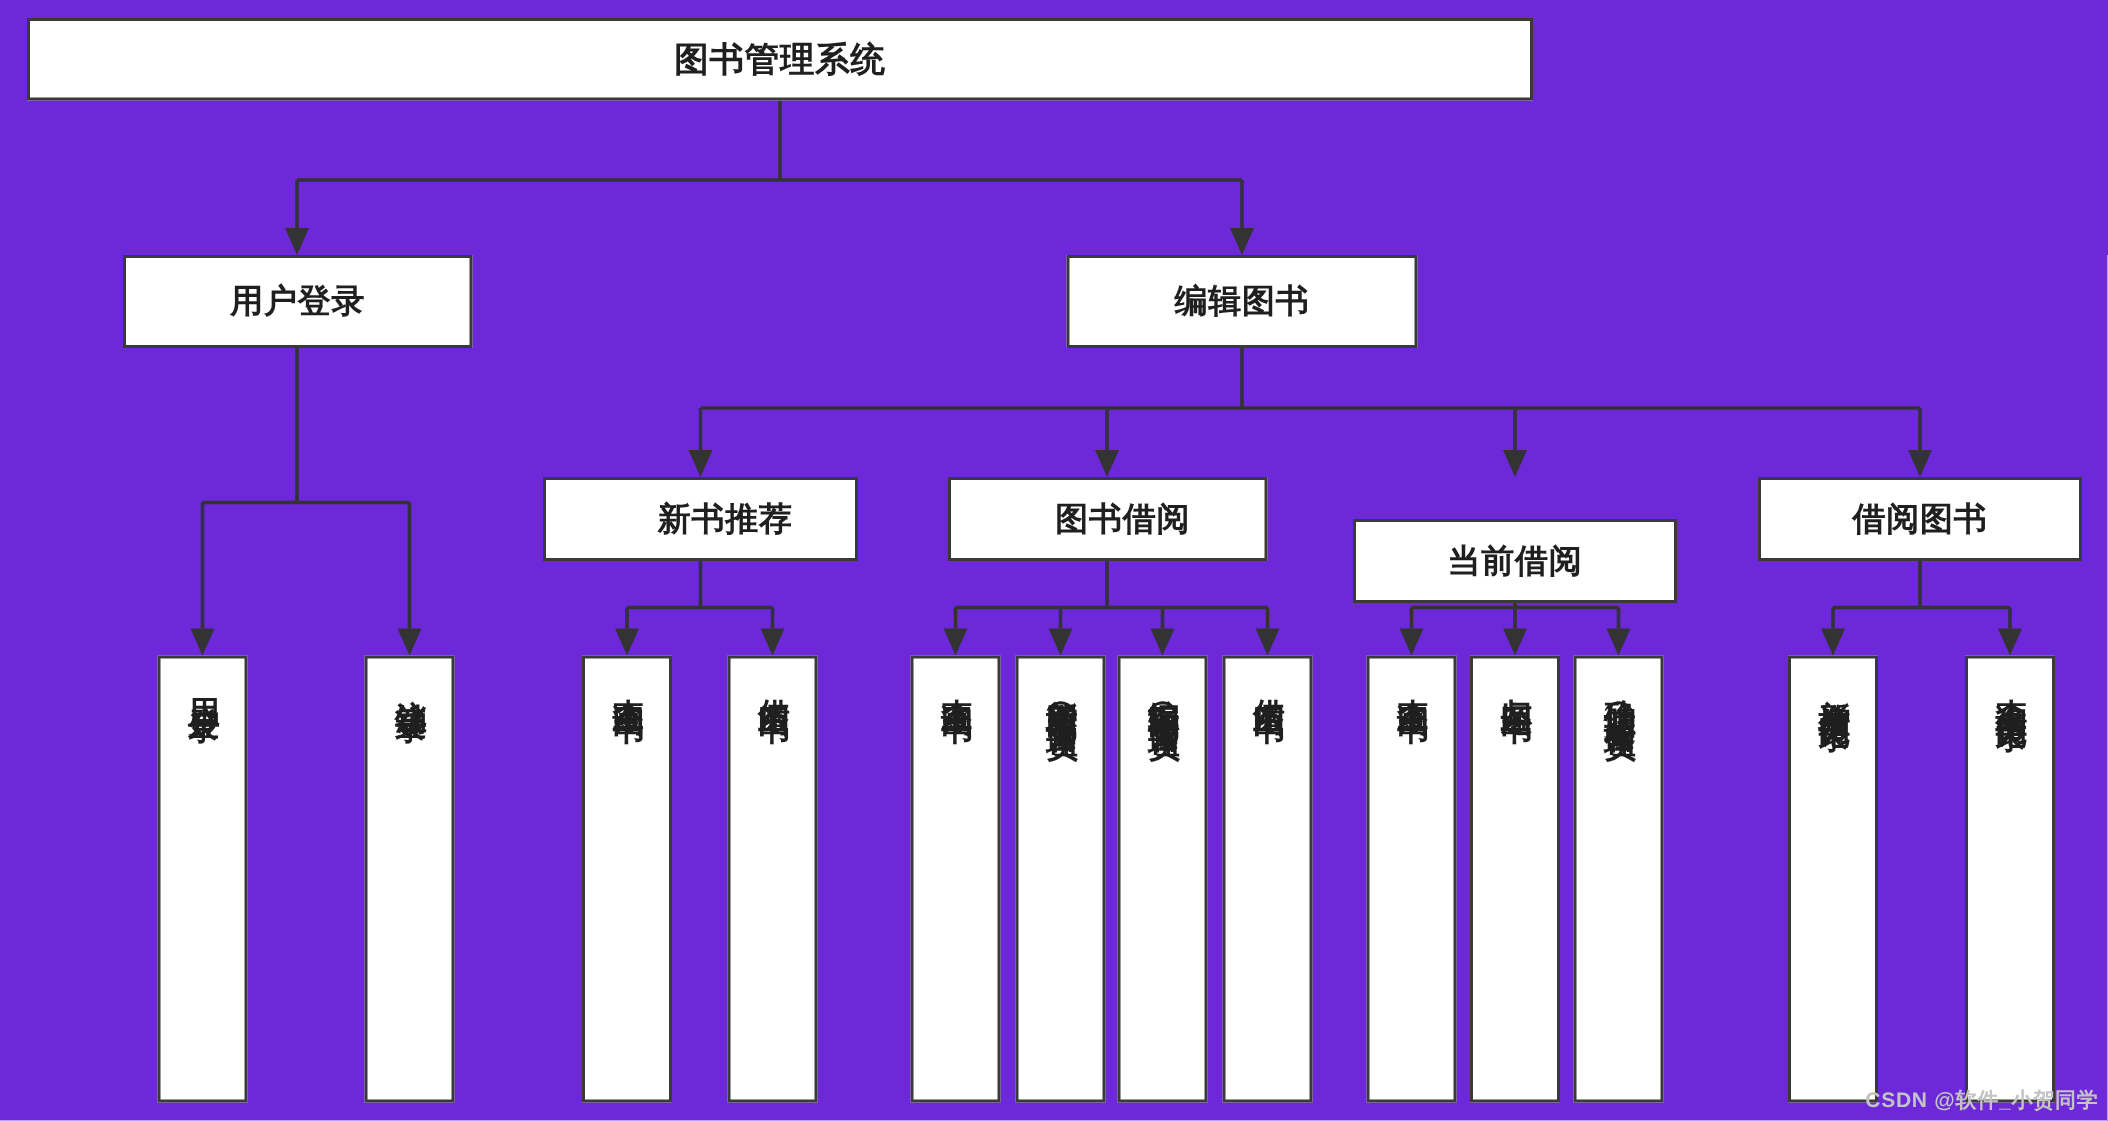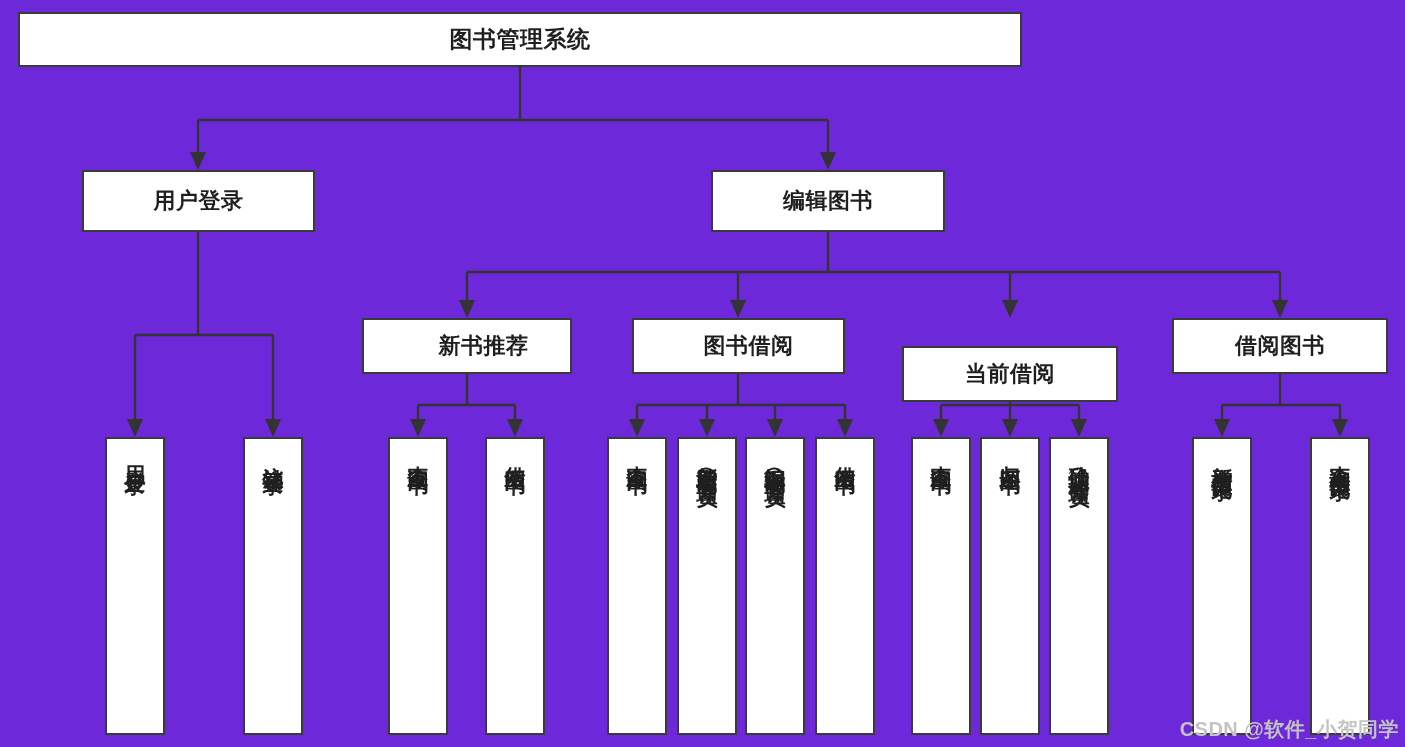--- a/index.html
+++ b/index.html
@@ -74,21 +74,21 @@
     letter-spacing: 3px;
     line-height: 1.05;
     white-space: nowrap;
     margin: 0 auto;
   }
   
   #watermark {
     position: absolute;
     right: 6px;
     bottom: 4px;
-    font-size: 20px;
+    font-size: 14px;
     color: #c3c3c3;
     letter-spacing: 0.5px;
     white-space: nowrap;
     user-select: none;
   }
 </style>
 </head>
 <body>
 
 <div id="canvas">

